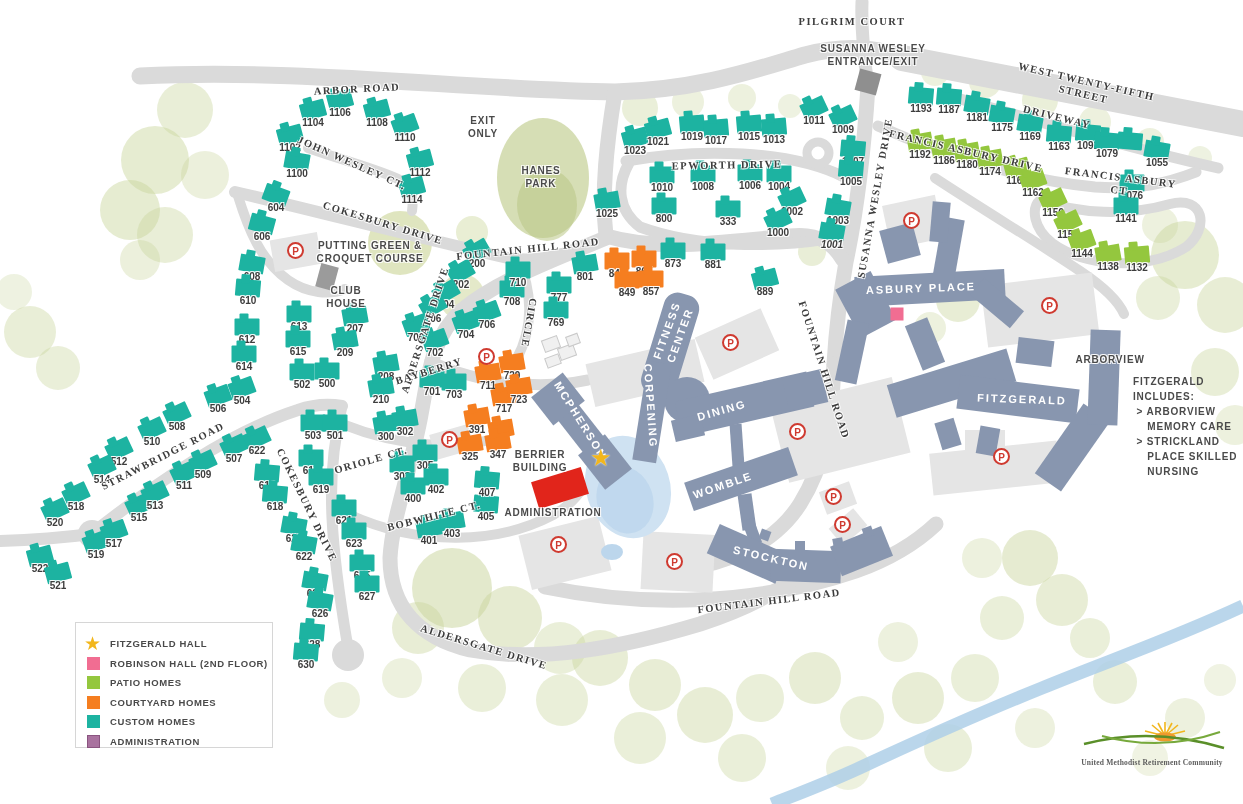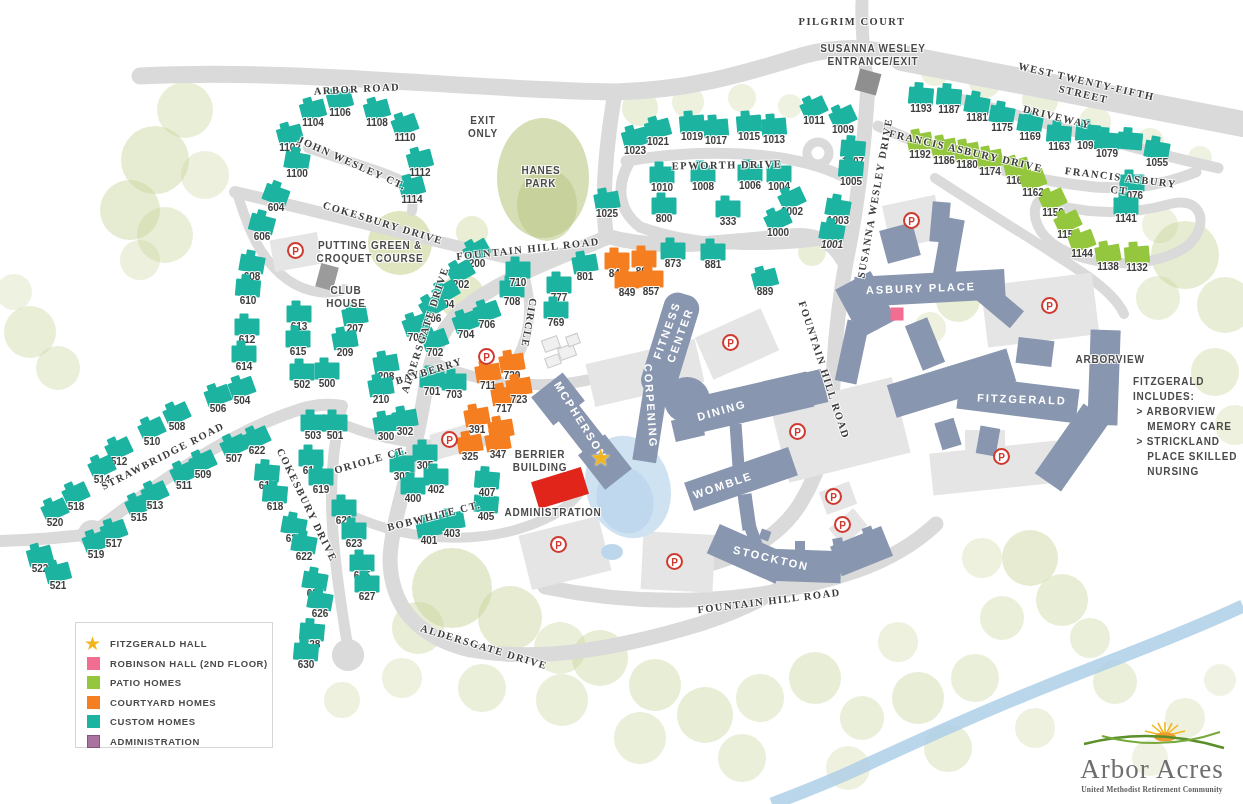--- a/index.html
+++ b/index.html
@@ -620,16 +620,15 @@
           <line x1="93" y1="18" x2="106" y2="7"></line>
         <line x1="93" y1="18" x2="73" y2="13"></line>
           <line x1="93" y1="18" x2="113" y2="13"></line>
         <line x1="93" y1="18" x2="86" y2="5"></line>
           <line x1="93" y1="18" x2="100" y2="5"></line>
       </g>
       <ellipse cx="93" cy="19" rx="11" ry="4.5" fill="#ef9a2d"></ellipse>
       <path d="M 12,26 Q 80,8 152,30" fill="none" stroke="#5a8f29" stroke-width="2.5"></path>
       <path d="M 30,18 Q 90,34 148,14" fill="none" stroke="#77a93c" stroke-width="2"></path>
     </svg>
-    <div class="logo-name">Arbor Acres</div>
     <div class="logo-tag">United Methodist Retirement Community</div>
   </div>
 </div>
 
 </body></html>

